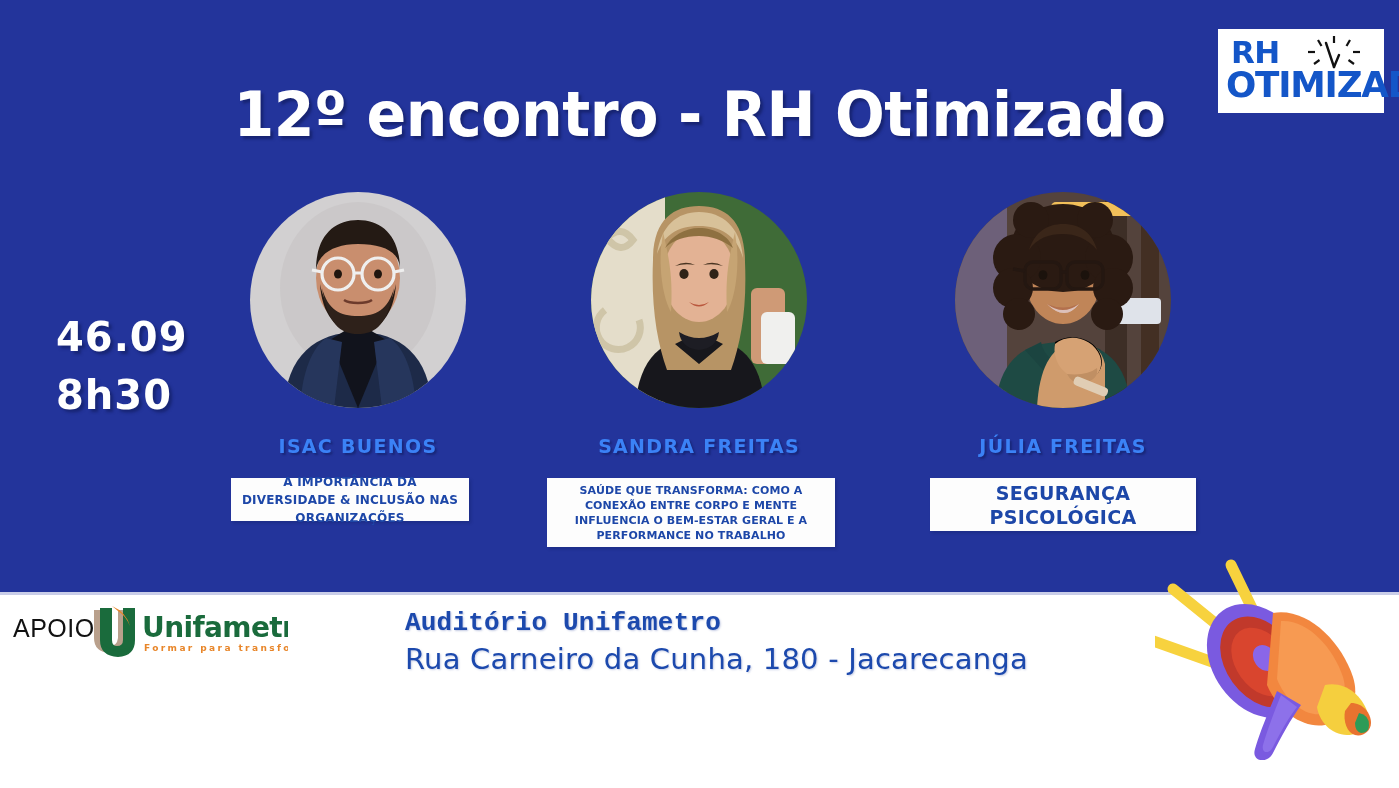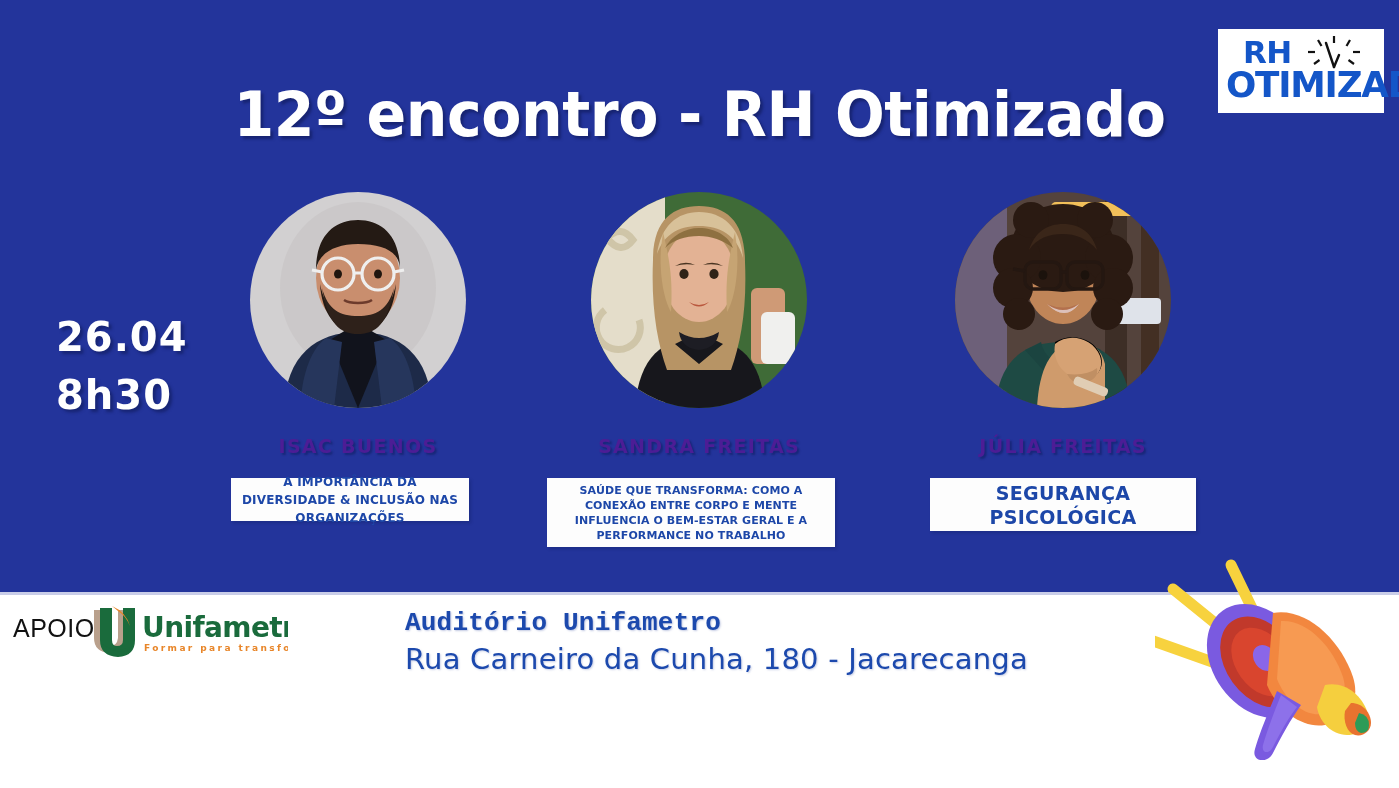--- a/index.html
+++ b/index.html
@@ -39,21 +39,21 @@
     position: absolute;
     left: 1218px;
     top: 29px;
     width: 166px;
     height: 84px;
     background: #ffffff;
     box-sizing: border-box;
   }
   .logo-rh {
     position: absolute;
-    left: 25px;
+    left: 13px;
     top: 5px;
     font-size: 31px;
     font-weight: bold;
     color: #1456c8;
     letter-spacing: -0.5px;
     font-family: "DejaVu Sans", sans-serif;
   }
   .logo-otim {
     position: absolute;
     left: 8px;
@@ -114,21 +114,21 @@
     border-radius: 50%;
     overflow: hidden;
     position: relative;
   }
   .photo svg { display: block; }
   .sp-name {
     position: absolute;
     top: 243px;
     width: 100%;
     text-align: center;
-    color: #4c1d95;
+    color: #3b82f6;
     font-size: 19px;
     font-weight: bold;
     letter-spacing: 1.3px;
     text-shadow: 2px 2px 2px rgba(12, 22, 80, 0.45);
     font-family: "DejaVu Sans", sans-serif;
     white-space: nowrap;
   }
   .talk-box {
     position: absolute;
     background: #fdfdfd;
@@ -237,21 +237,21 @@
         <line x1="18" y1="31" x2="23.5" y2="27"></line>
       </g>
       <line x1="38" y1="34" x2="30" y2="10" stroke="#111111" stroke-width="2.4" stroke-linecap="round"></line>
       <line x1="38" y1="34" x2="43" y2="22" stroke="#111111" stroke-width="2.4" stroke-linecap="round"></line>
     </svg>
   </div>
 
   <div class="title">12º encontro - RH Otimizado</div>
 
   <div class="datetime">
-    <div>26.04</div>
+    <div>46.09</div>
     <div>8h30</div>
   </div>
 
   <div class="speaker" style="left:250px;width:216px;">
     <div class="photo">
       <svg width="216" height="216" viewBox="0 0 216 216">
         <rect width="216" height="216" fill="#d2d0d1"></rect>
         <ellipse cx="108" cy="96" rx="78" ry="86" fill="#cbc8c9"></ellipse>
         <path d="M34 216 C36 164 66 140 108 140 C150 140 180 164 182 216 Z" fill="#1d2a48"></path>
         <path d="M80 148 L108 216 L136 148 L120 138 L96 138 Z" fill="#11131c"></path>

